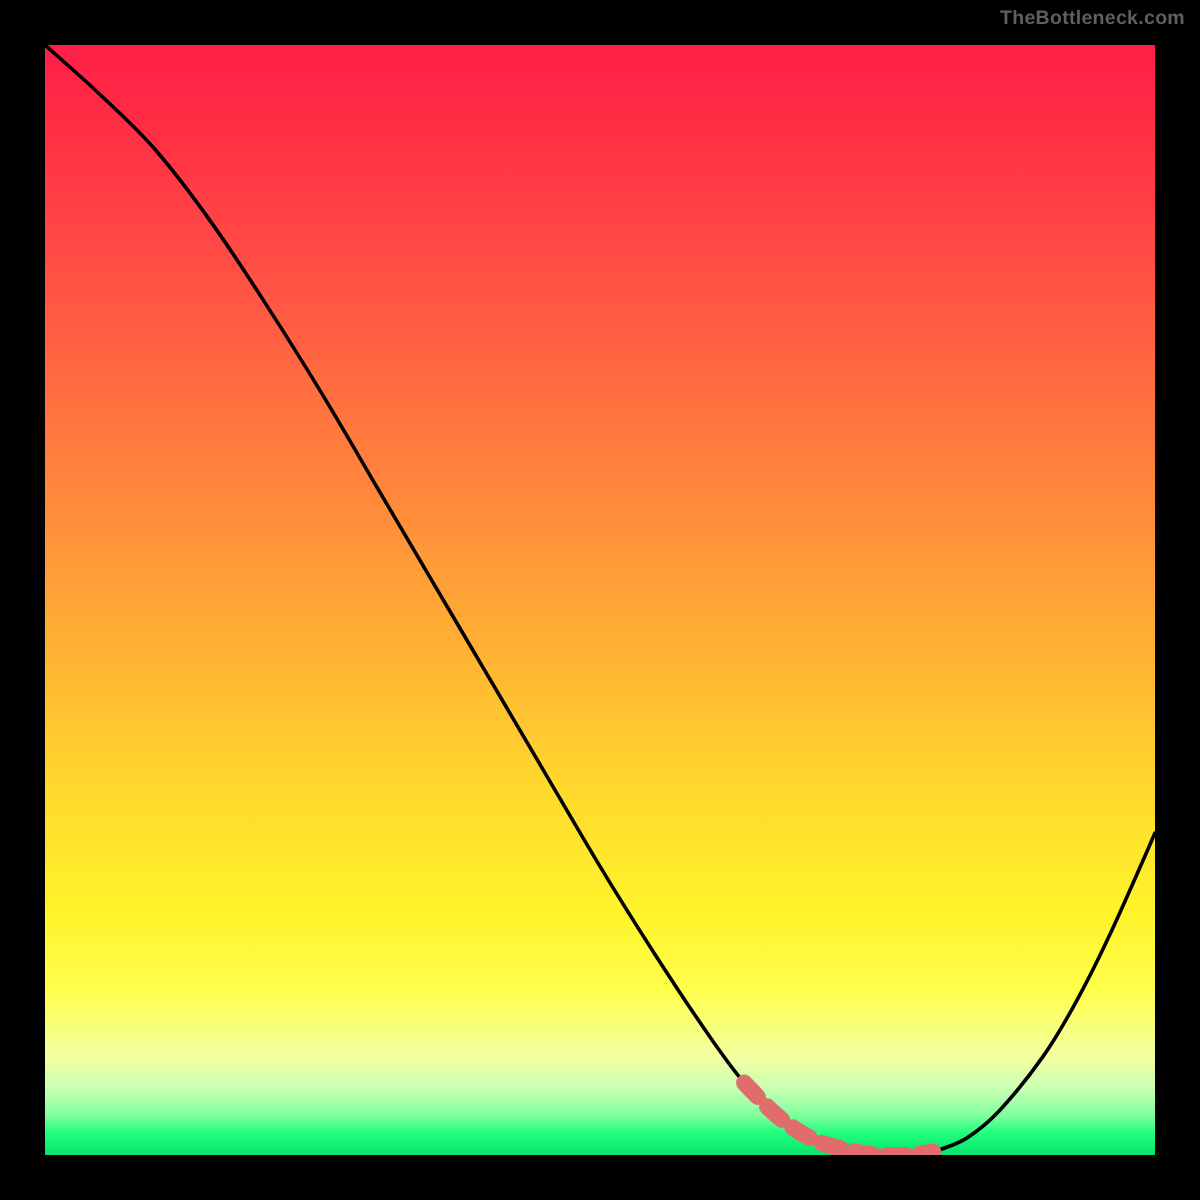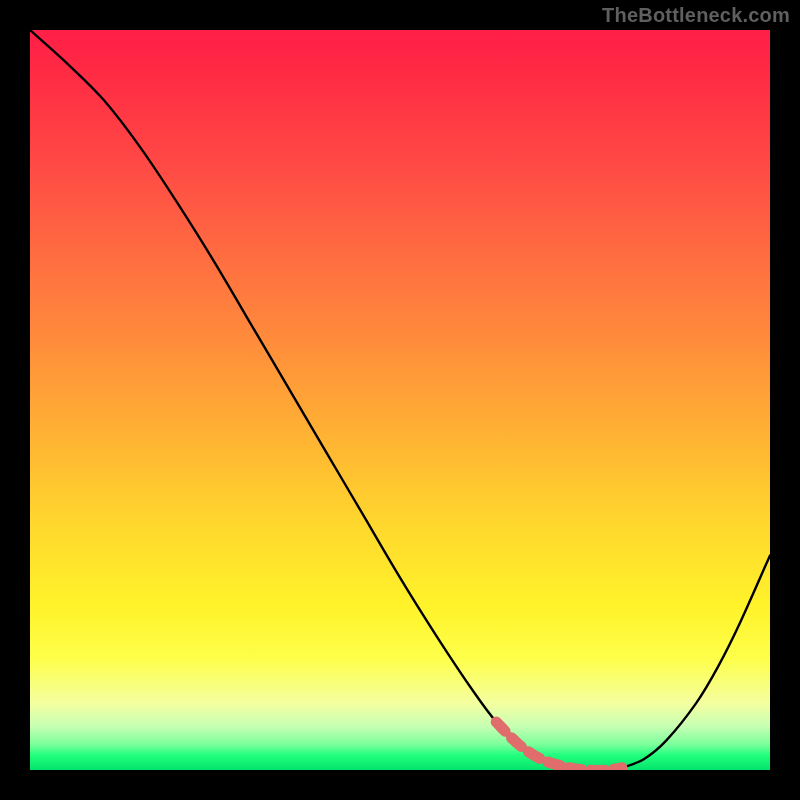--- a/index.html
+++ b/index.html
@@ -15,21 +15,21 @@
     position: relative;
     width: 800px;
     height: 800px;
     background: #000;
   }
   .watermark {
     position: absolute;
     top: 4px;
     right: 10px;
     color: #5f5f5f;
-    font-size: 20px;
+    font-size: 13px;
     font-weight: 600;
     letter-spacing: 0.2px;
     z-index: 50;
   }
   .plot-area {
     position: absolute;
     left: 30px;
     top: 30px;
     width: 740px;
     height: 740px;

